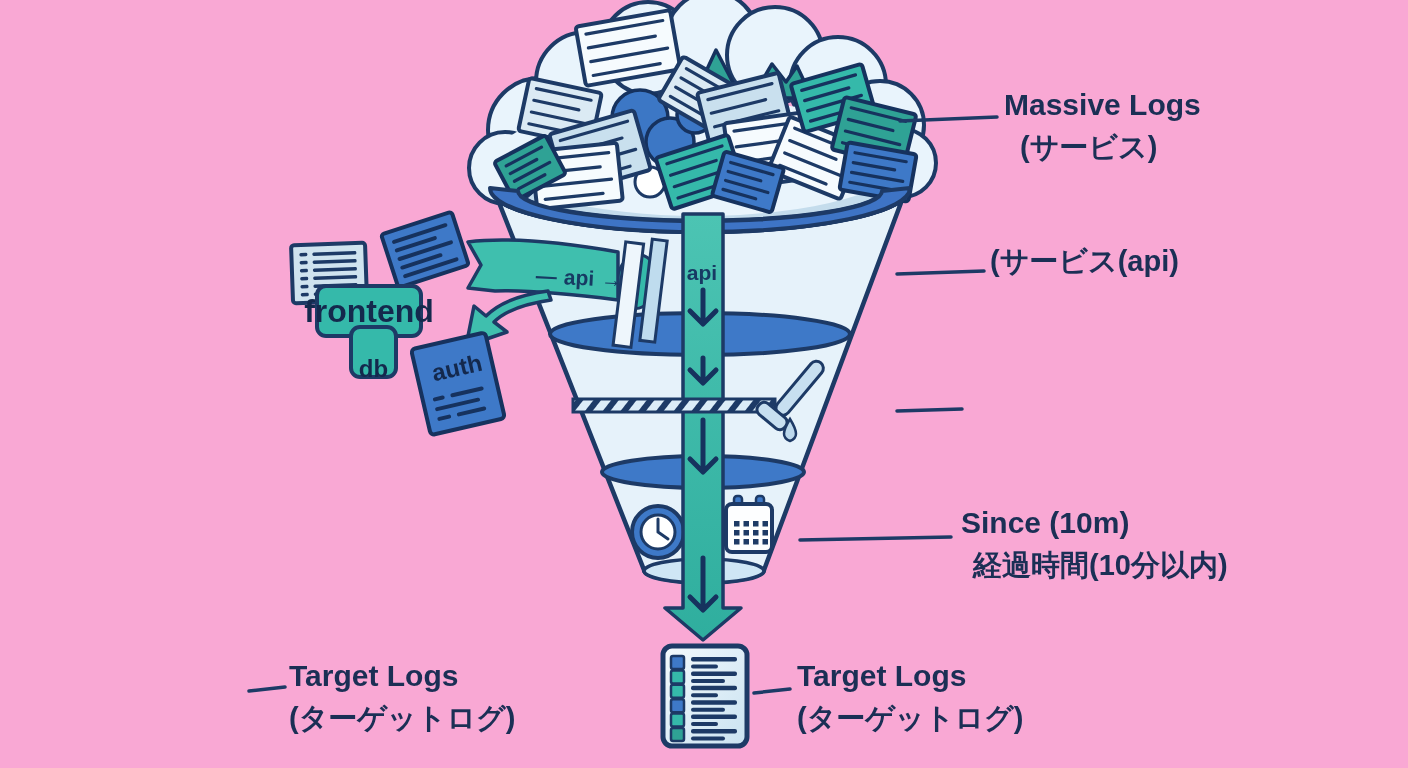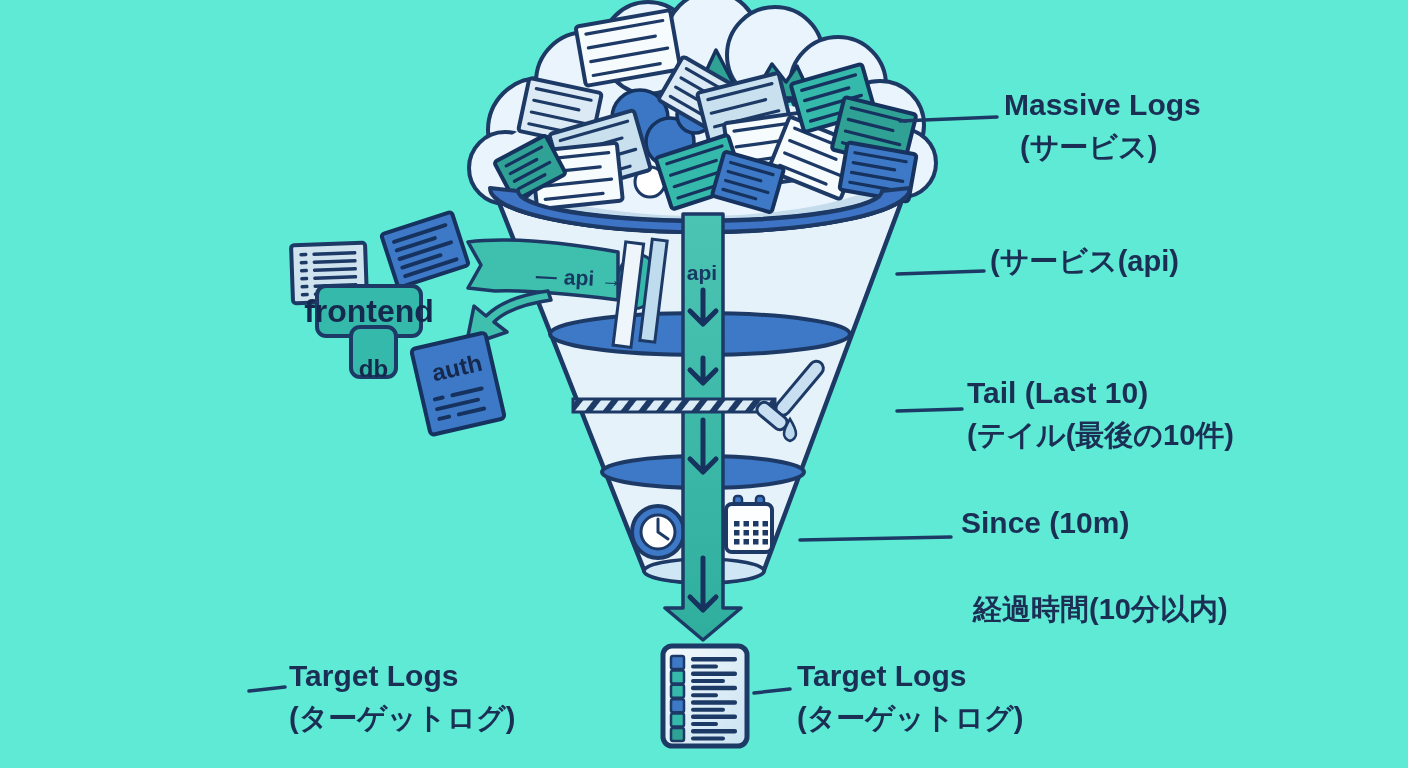--- a/index.html
+++ b/index.html
@@ -1,31 +1,31 @@
 <!DOCTYPE html>
 <html><head>
 <meta charset="utf-8">
 <style>
   html,body{margin:0;padding:0;background:#fdfdfc;}
   .stage{position:relative;width:1408px;height:768px;overflow:hidden;
-         font-family:"Liberation Sans","DejaVu Sans",sans-serif;background:#5eead4;}
+         font-family:"Liberation Sans","DejaVu Sans",sans-serif;background:#f9a8d4;}
   .stage svg{position:absolute;left:0;top:0;}
   .anno{position:absolute;font-weight:700;font-size:30px;line-height:42px;
         color:#1b2f55;white-space:nowrap;}
   .anno .ja{display:block;font-size:29px;}
   .tag{position:absolute;display:flex;align-items:center;justify-content:center;
        font-weight:700;color:#14294d;}
   .tag-frontend{left:317px;top:286px;width:104px;height:50px;font-size:32px;}
   .tag-db{left:351px;top:344px;width:45px;height:50px;font-size:24px;}
   .tag-auth{left:418px;top:348px;width:78px;height:40px;font-size:24px;
             transform:rotate(-13deg);}
   .tag-band{left:522px;top:262px;width:114px;height:32px;font-size:21px;gap:7px;
             transform:rotate(3deg);color:#173a63;}
   .tag-stream{left:681px;top:258px;width:42px;height:30px;font-size:21px;color:#173a63;}
-  .ind-16{margin-left:16px;} .ind-12{margin-left:12px;margin-top:44px;}
+  .ind-16{margin-left:16px;} .ind-12{margin-left:12px;}
 </style>
 </head>
 <body>
 
 <div class="stage">
 <svg width="1408" height="768" viewBox="0 0 1408 768">
   <defs>
     <pattern id="hatch" width="14" height="14" patternUnits="userSpaceOnUse" patternTransform="rotate(38)">
       <rect width="14" height="14" fill="#dcedf8"></rect>
       <rect width="6" height="14" fill="#1d3a66"></rect>
@@ -304,24 +304,20 @@
   </g>
 </svg>
 
 <div class="anno" style="left:1004px;top:84px">
   <span>Massive Logs</span>
   <span class="ja ind-16">(サービス)</span>
 </div>
 <div class="anno" style="left:990px;top:240px">
   <span class="ja">(サービス(api)</span>
 </div>
-<div class="anno" style="left:967px;top:372px">
-  <span>Tail (Last 10)</span>
-  <span class="ja">(テイル(最後の10件)</span>
-</div>
 <div class="anno" style="left:961px;top:502px">
   <span>Since (10m)</span>
   <span class="ja ind-12">経過時間(10分以内)</span>
 </div>
 <div class="anno" style="left:289px;top:655px">
   <span>Target Logs</span>
   <span class="ja">(ターゲットログ)</span>
 </div>
 <div class="anno" style="left:797px;top:655px">
   <span>Target Logs</span>

